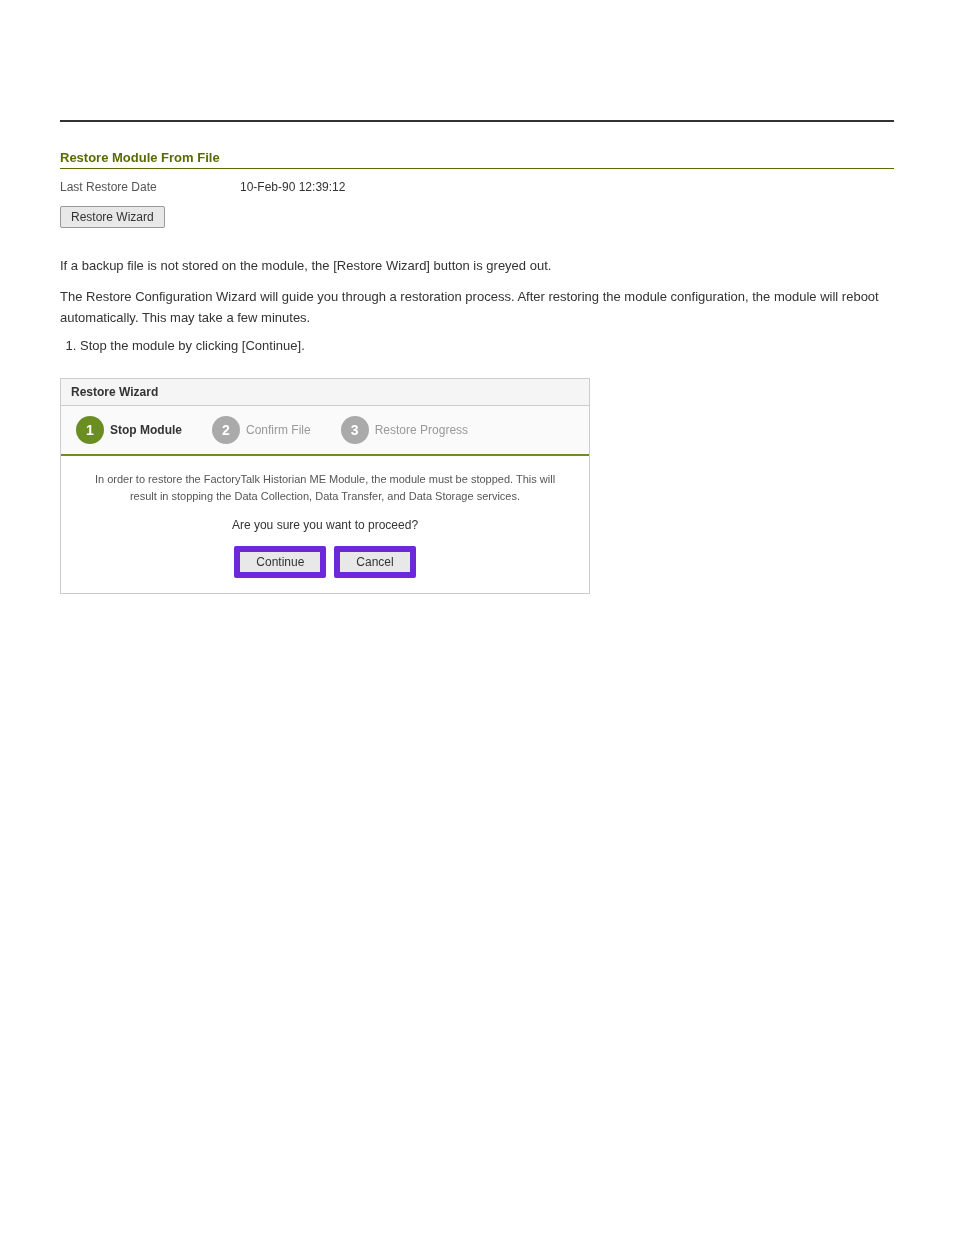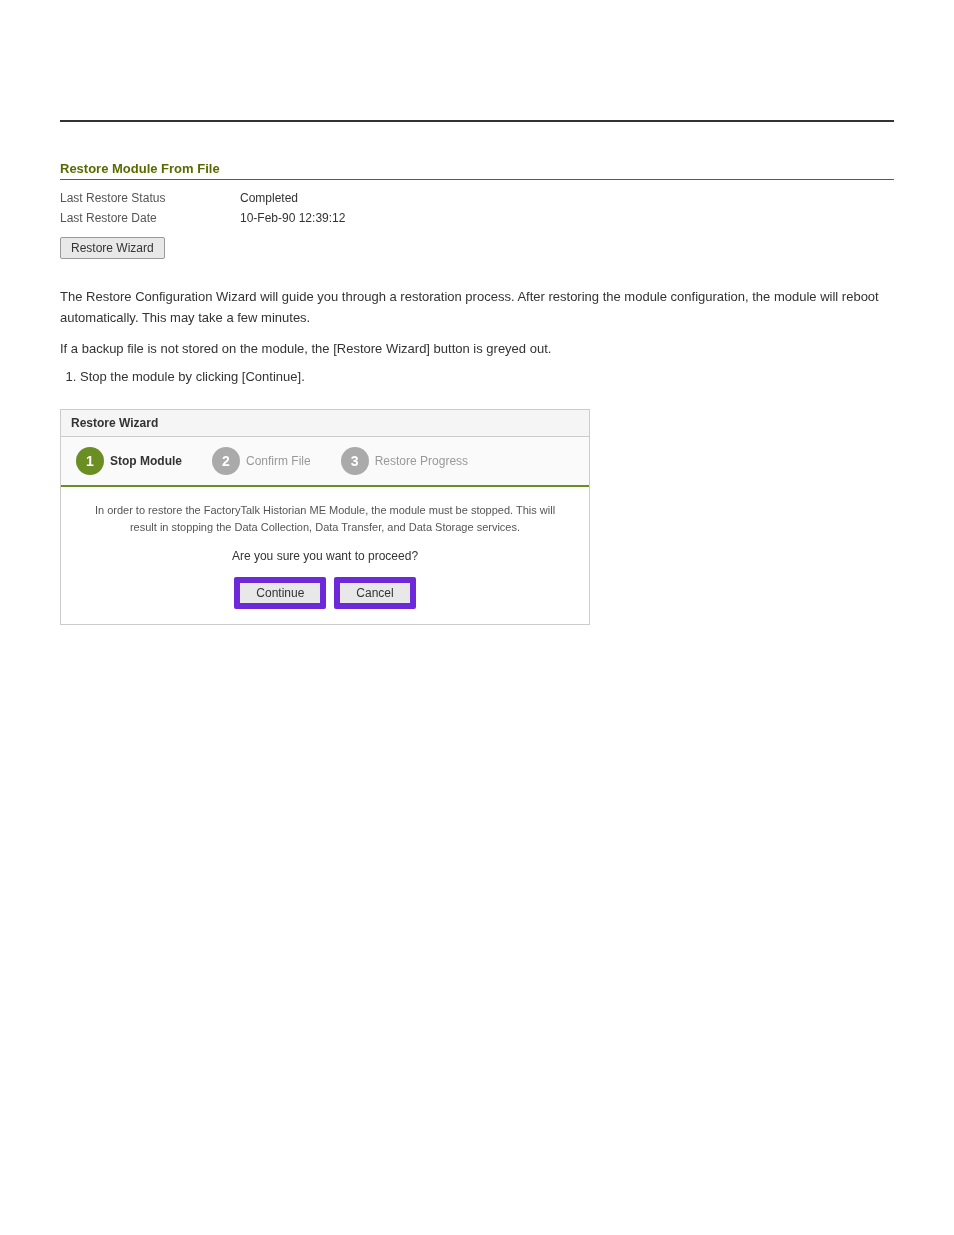--- a/index.html
+++ b/index.html
@@ -23,21 +23,21 @@
 
     .intro-text {
       margin-top: 30px;
       font-size: 13px;
       line-height: 1.5;
       color: #333;
     }
 
     
     .restore-module-section {
-      margin-top: 39px;
+      margin-top: 28px;
     }
 
     .section-title {
       font-size: 13px;
       font-weight: bold;
       color: #5a6a00;
       border-bottom: 1px solid #5a6a00;
       padding-bottom: 3px;
       margin-bottom: 8px;
     }
@@ -199,41 +199,37 @@
 
 <div class="top-rule"></div>
 
 <div class="main-content">
 
 
   <div class="restore-module-section">
     <div class="section-title">Restore Module From File</div>
     <table class="restore-table">
       <tbody>
-        <tr>
-          <td>Last Restore Status</td>
-          <td>Completed</td>
-        </tr>
         <tr>
           <td>Last Restore Date</td>
           <td>10-Feb-90 12:39:12</td>
         </tr>
         <tr>
           <td>
             <button class="restore-wizard-btn">Restore Wizard</button>
           </td>
           <td></td>
         </tr>
       </tbody>
     </table>
   </div>
 
   <div class="body-text">
+    <p>If a backup file is not stored on the module, the [Restore Wizard] button is greyed out.</p>
     <p>The Restore Configuration Wizard will guide you through a restoration process. After restoring the module configuration, the module will reboot automatically. This may take a few minutes.</p>
-    <p>If a backup file is not stored on the module, the [Restore Wizard] button is greyed out.</p>
   </div>
 
   <ol class="ordered-list">
     <li>Stop the module by clicking [Continue].</li>
   </ol>
 
   <div class="wizard-box">
     <div class="wizard-title-bar">Restore Wizard</div>
     <div class="wizard-steps">
       <div class="step-item">

